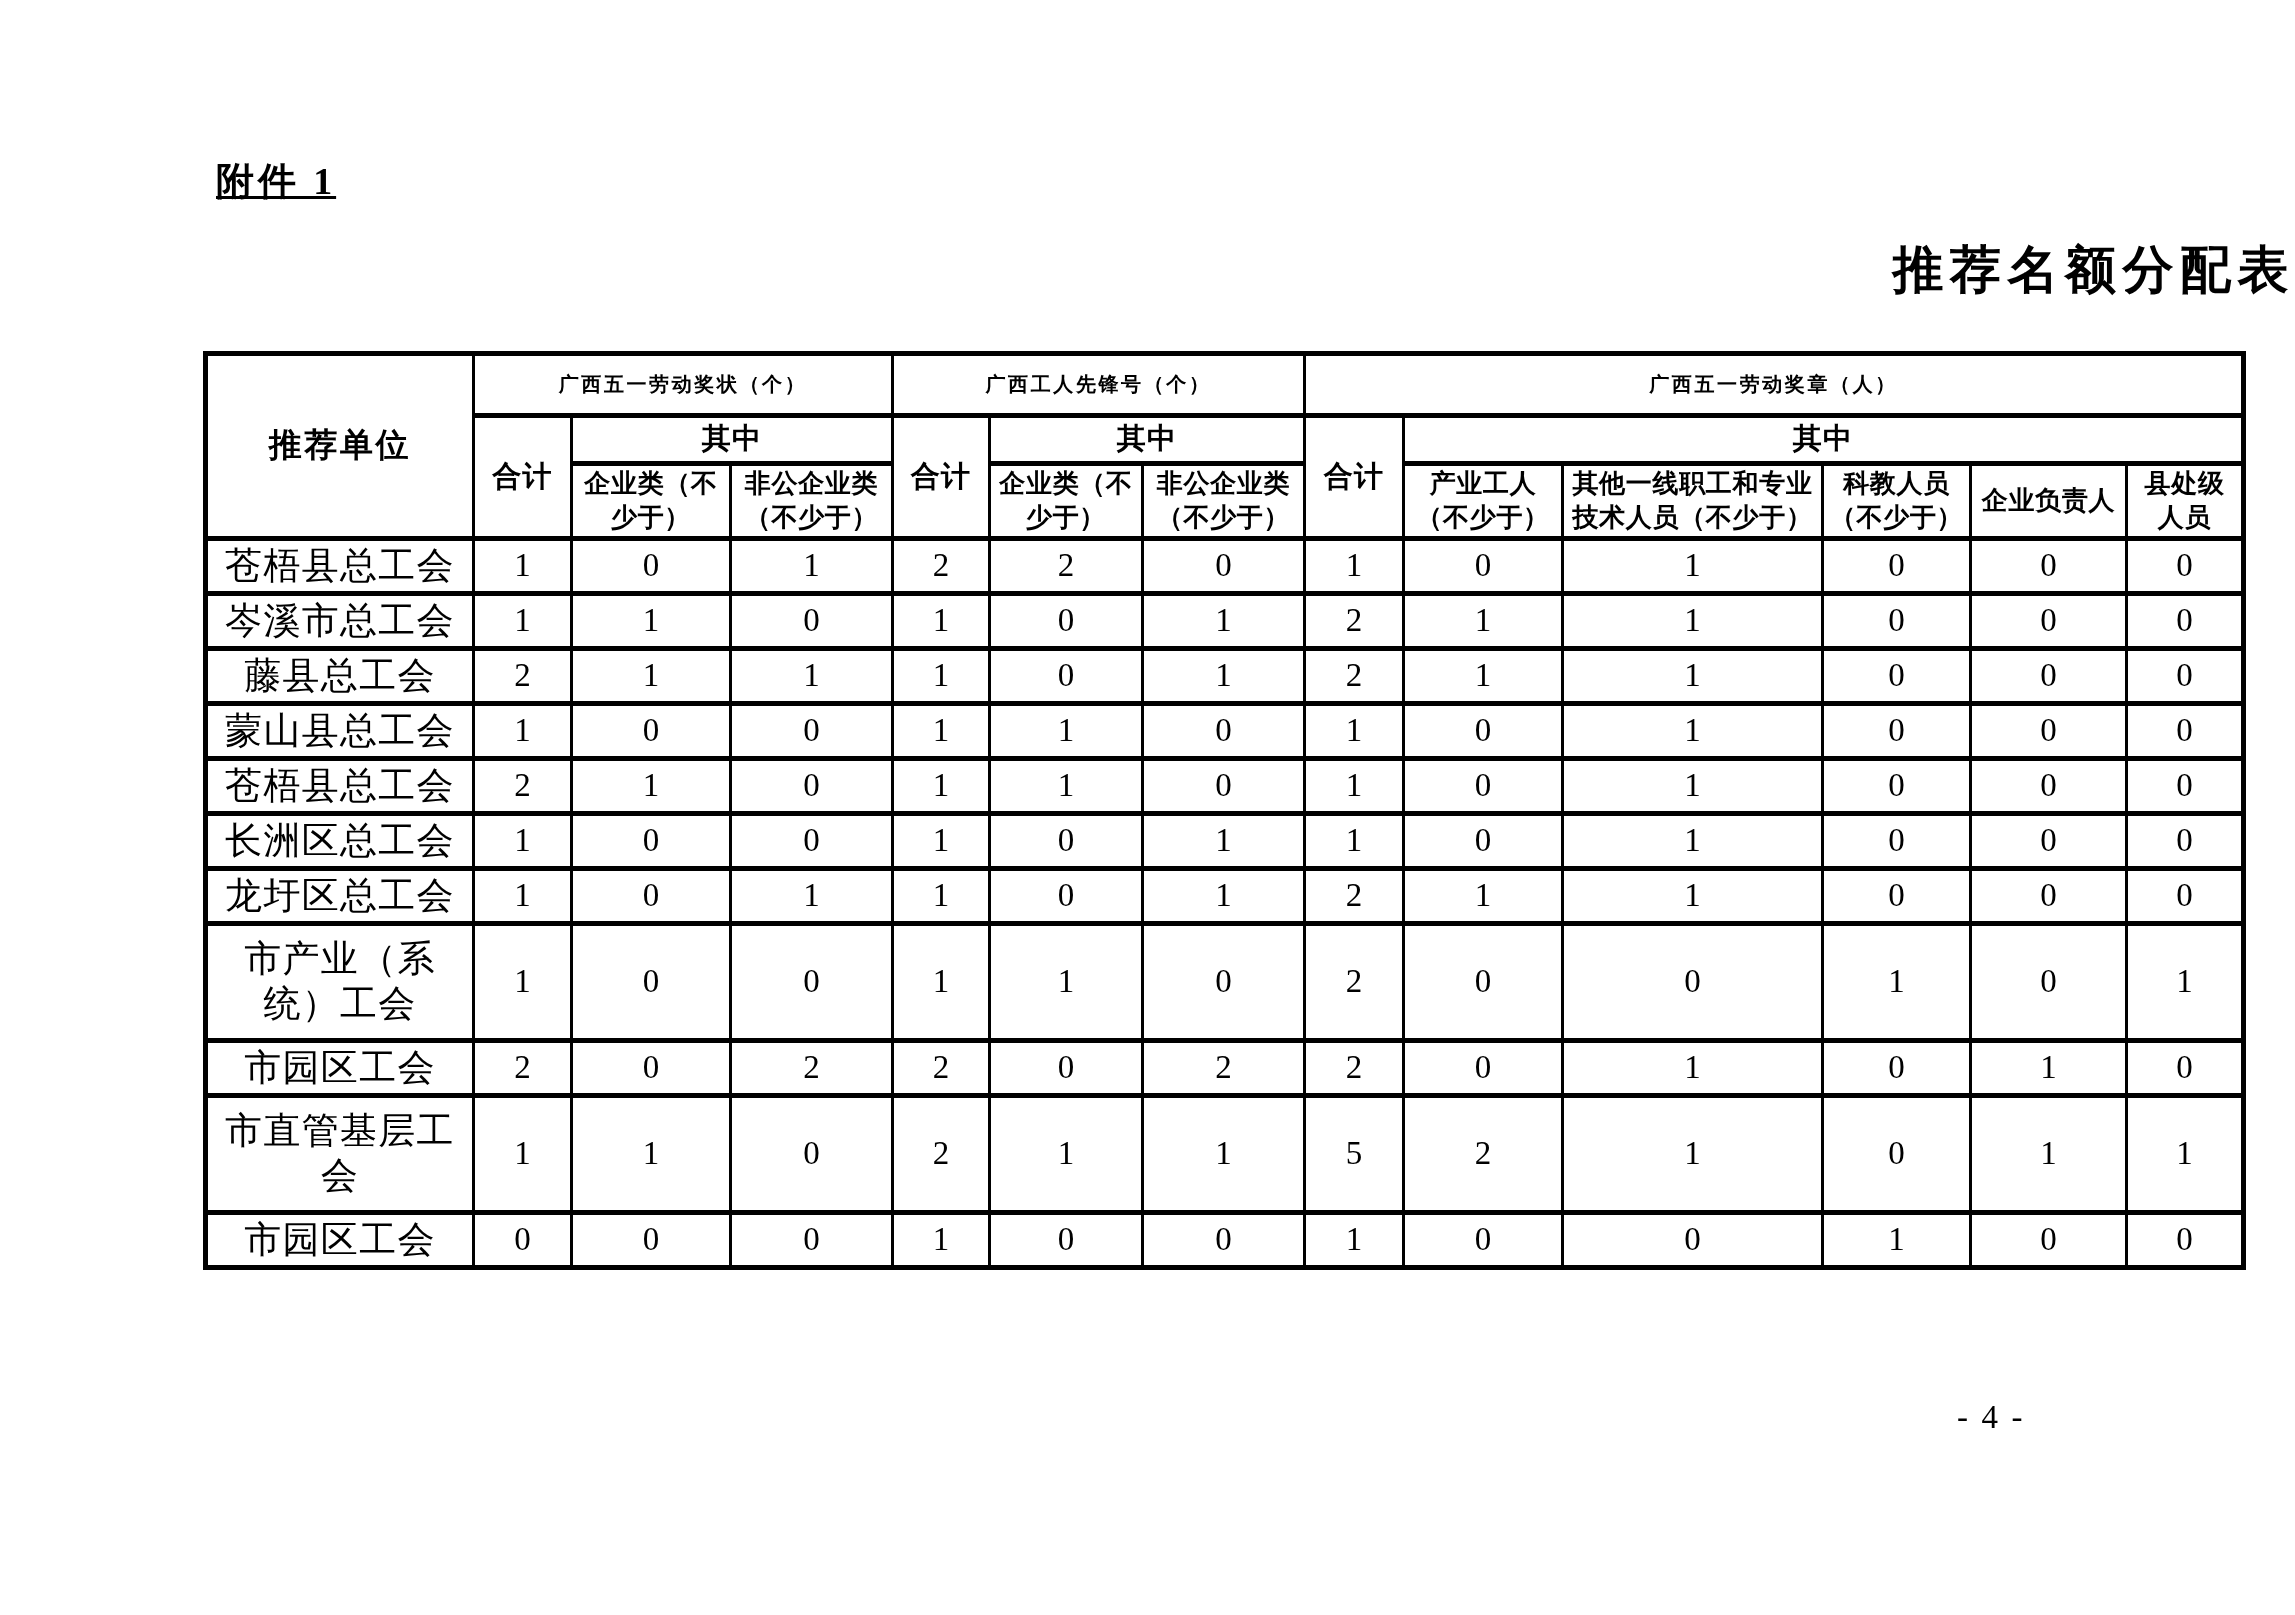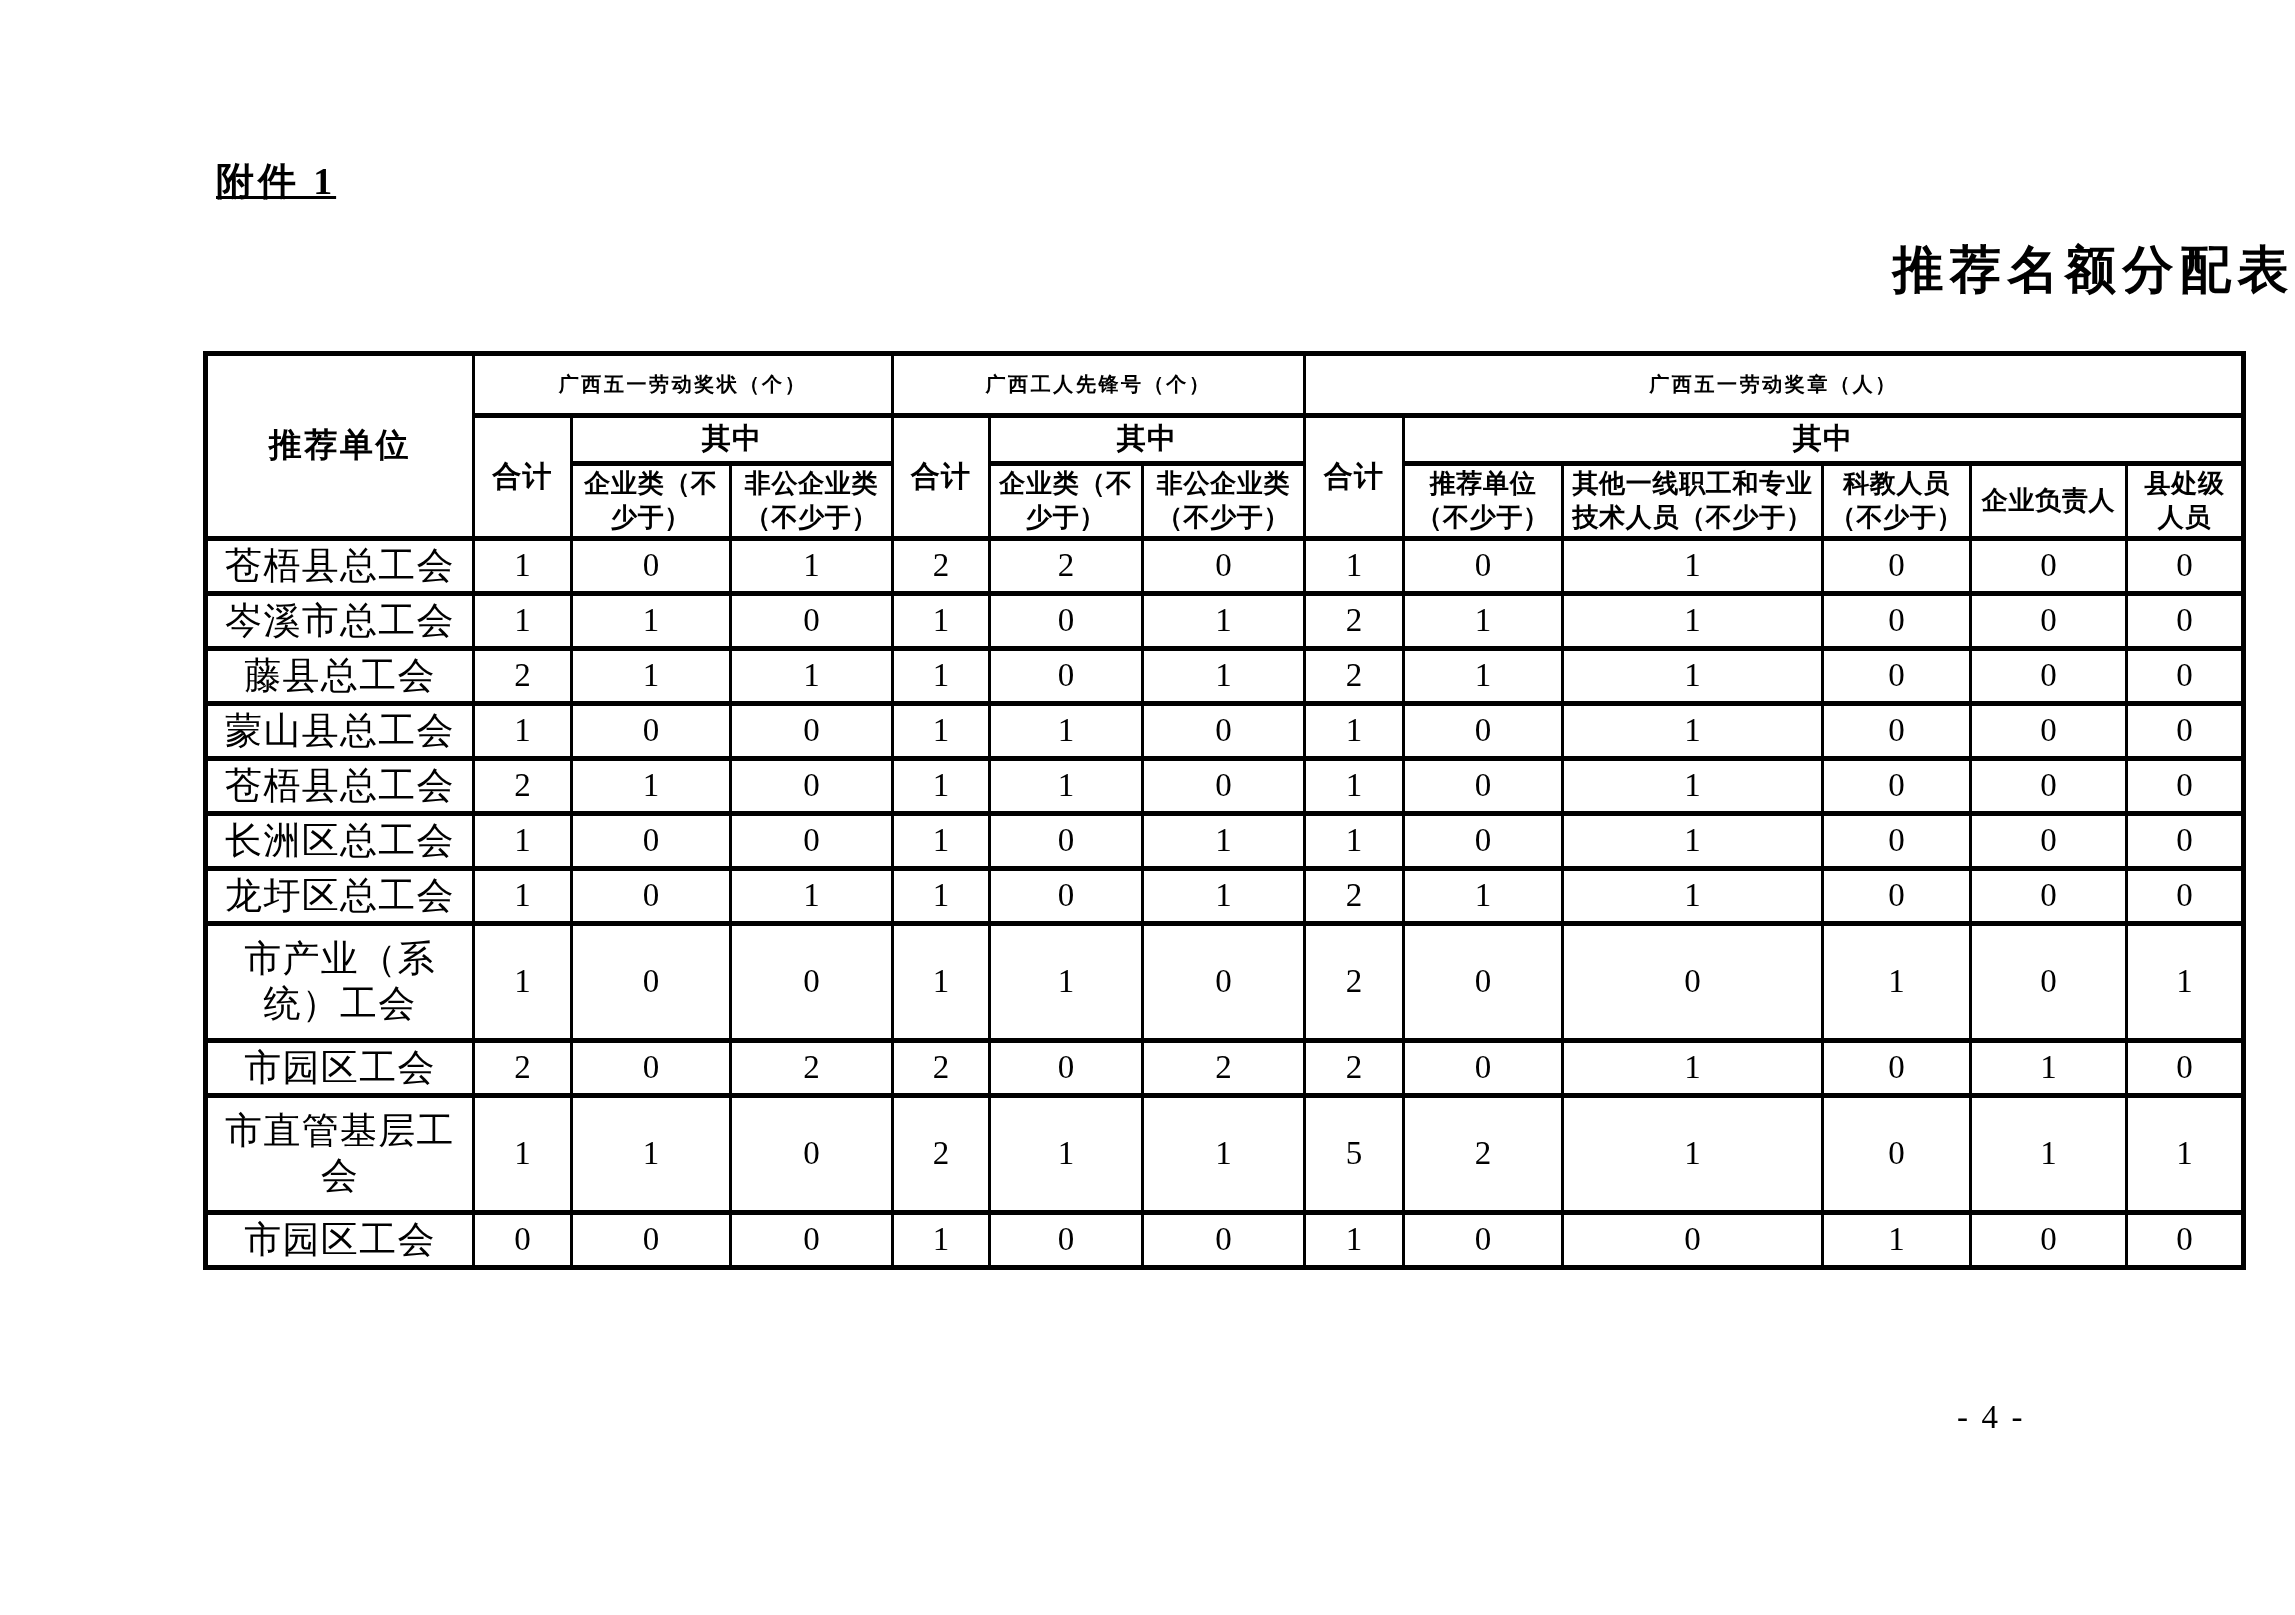--- a/index.html
+++ b/index.html
@@ -100,21 +100,21 @@
         <th rowspan="2">合计</th>
         <th colspan="2">其中</th>
         <th rowspan="2">合计</th>
         <th colspan="5">其中</th>
       </tr>
       <tr class="hr3">
         <th>企业类（不少于）</th>
         <th>非公企业类（不少于）</th>
         <th>企业类（不少于）</th>
         <th>非公企业类（不少于）</th>
-        <th>推荐单位（不少于）</th>
+        <th>产业工人（不少于）</th>
         <th>其他一线职工和专业技术人员（不少于）</th>
         <th>科教人员（不少于）</th>
         <th>企业负责人</th>
         <th>县处级人员</th>
       </tr>
     </thead>
     <tbody>
         <tr>
           <td class="unit">苍梧县总工会</td>
           <td class="num">1</td>

